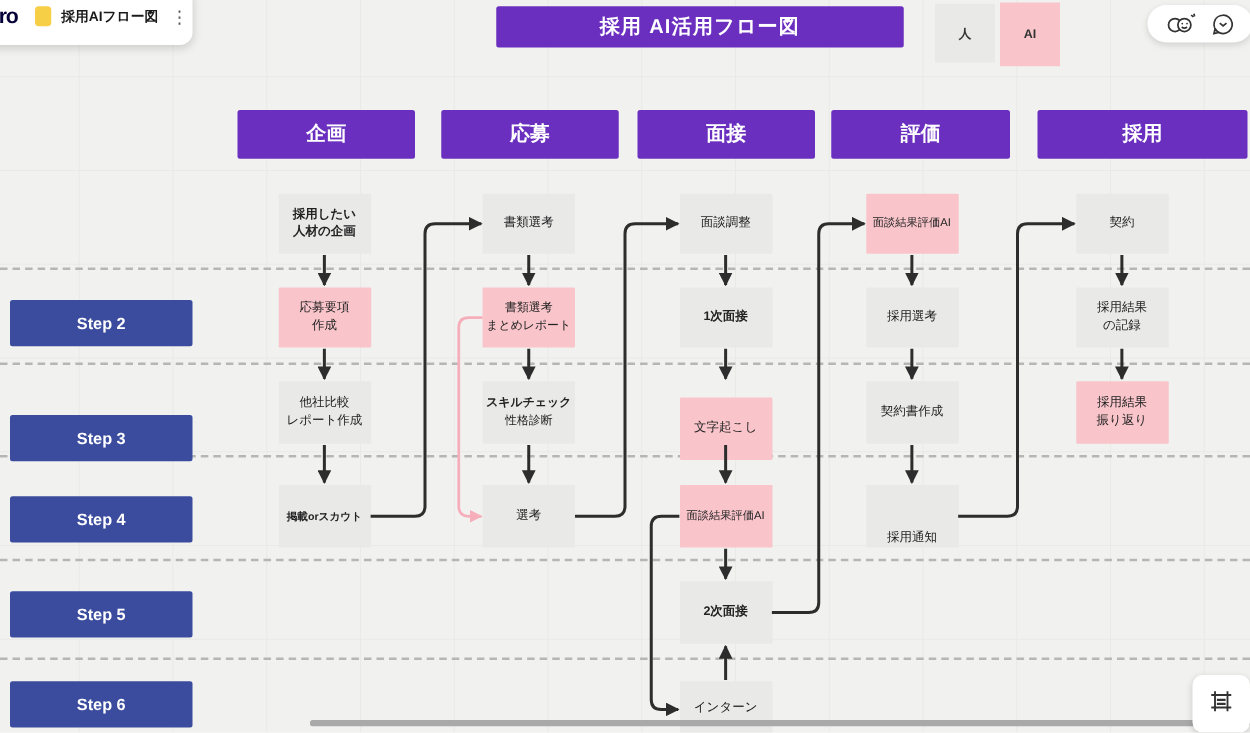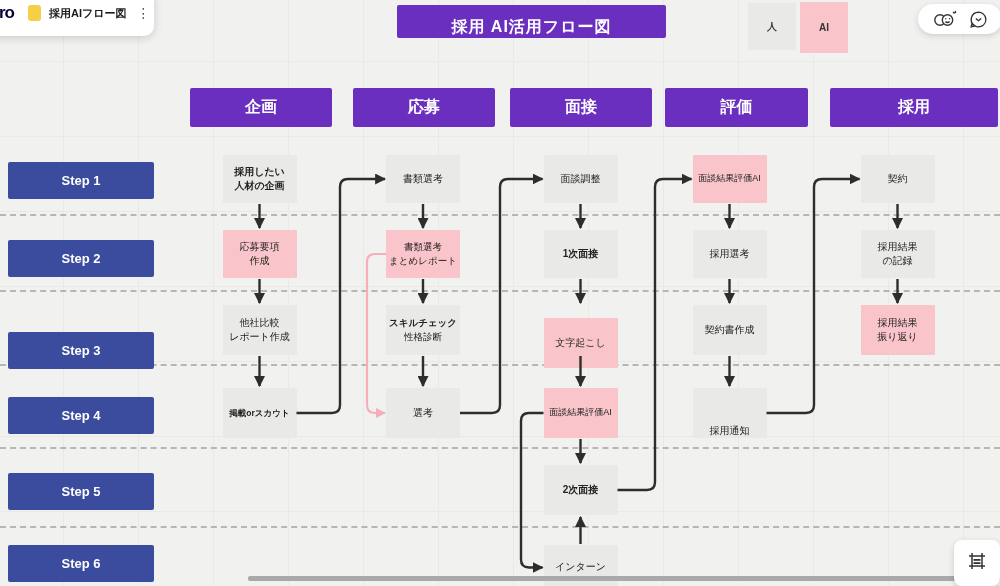--- a/index.html
+++ b/index.html
@@ -10,22 +10,22 @@
     --arrow:#2d2d2d;--pinkarrow:#f6aebb;
   }
   .canvas{
     position:relative;width:1000px;height:586px;
     background-color:#f1f1ef;
     background-image:linear-gradient(#e9e9e6 1px,transparent 1px),
                      linear-gradient(90deg,#e9e9e6 1px,transparent 1px);
     background-size:75px 75px;background-position:-12px -14px;
   }
   .dashed{position:absolute;left:0;width:100%;height:0;border-top:2px dashed #a3a3a3;opacity:.75;z-index:1;}
-  .titlebar{position:absolute;left:397px;top:5px;width:269px;height:33px;background:var(--purple);
-    color:#fff;display:flex;align-items:flex-end;justify-content:center;font-size:16px;font-weight:bold;
+  .titlebar{position:absolute;left:397px;top:5px;width:326px;height:33px;background:var(--purple);
+    color:#fff;display:flex;align-items:center;justify-content:center;font-size:16px;font-weight:bold;
     letter-spacing:1px;z-index:6;border-radius:2px;}
   .col-header{position:absolute;top:88px;height:39px;background:var(--purple);color:#fff;display:flex;
     align-items:center;justify-content:center;font-weight:bold;font-size:16px;z-index:3;border-radius:2px;}
   .step{position:absolute;left:8px;width:146px;height:37px;background:var(--navy);color:#fff;display:flex;
     align-items:center;justify-content:center;font-weight:bold;font-size:13px;z-index:3;border-radius:2px;}
   .legend-box{position:absolute;display:flex;align-items:center;justify-content:center;
     font-size:10px;font-weight:bold;color:#333;z-index:6;}
   .legend-box.human{background:var(--human);}
   .legend-box.ai{background:var(--ai);}
   .node{position:absolute;display:flex;flex-direction:column;align-items:center;justify-content:center;
@@ -79,23 +79,20 @@
   <div class="col-header" style="left:510px;width:142px">
     <span>面接</span>
     </div>
   <div class="col-header" style="left:665px;width:143px">
     <span>評価</span>
     </div>
   <div class="col-header" style="left:830px;width:168px">
     <span>採用</span>
     </div>
 
-  <div class="step" style="top:162px">
-    <span>Step 1</span>
-    </div>
   <div class="step" style="top:240px">
     <span>Step 2</span>
     </div>
   <div class="step" style="top:332px">
     <span>Step 3</span>
     </div>
   <div class="step" style="top:397px">
     <span>Step 4</span>
     </div>
   <div class="step" style="top:473px">

